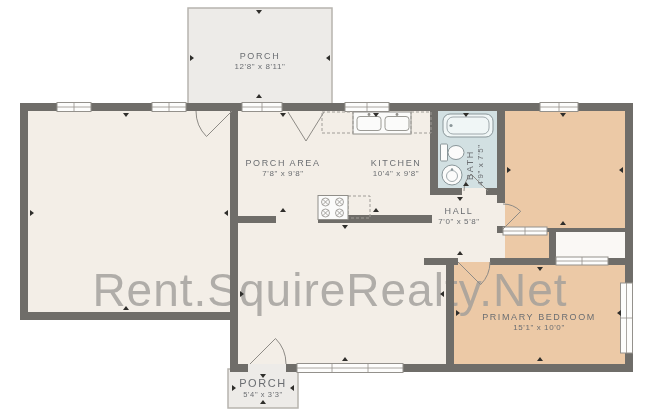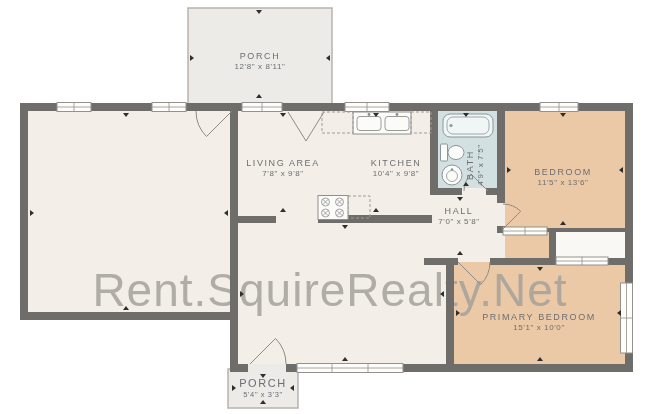--- a/index.html
+++ b/index.html
@@ -193,35 +193,31 @@
       <path d="M30 210v6l4 -3z M240 291v6l4 -3z M456 310v6l4 -3z M507 167v6l4 -3z M232 385v6l4 -3z M190 55v6l4 -3z"></path>
       <path d="M228 210v6l-4 -3z M444 291v6l-4 -3z M621 310v6l-4 -3z M623 167v6l-4 -3z M294 385v6l-4 -3z M330 55v6l-4 -3z"></path>
     </g>
   </svg>
 
   <div class="label" style="left:260px;top:61px">
     <span class="nm">PORCH</span>
     <span class="dm">12'8" x 8'11"</span>
   </div>
   <div class="label" style="left:283px;top:168px">
-    <span class="nm">LIVING AREA</span>
+    <span class="nm">PORCH AREA</span>
     <span class="dm">7'8" x 9'8"</span>
   </div>
   <div class="label" style="left:396px;top:168px">
     <span class="nm">KITCHEN</span>
     <span class="dm">10'4" x 9'8"</span>
   </div>
   <div class="label rot" style="left:475px;top:165px">
     <span class="nm">BATH</span>
     <span class="dm">4'9" x 7'5"</span>
   </div>
-  <div class="label" style="left:563px;top:177px">
-    <span class="nm">BEDROOM</span>
-    <span class="dm">11'5" x 13'6"</span>
-  </div>
   <div class="label" style="left:459px;top:216px">
     <span class="nm">HALL</span>
     <span class="dm">7'0" x 5'8"</span>
   </div>
   <div class="label" style="left:539px;top:322px">
     <span class="nm">PRIMARY BEDROOM</span>
     <span class="dm">15'1" x 10'0"</span>
   </div>
   <div class="label" style="left:263px;top:388px">
     <span class="nm" style="font-size:11px">PORCH</span>

